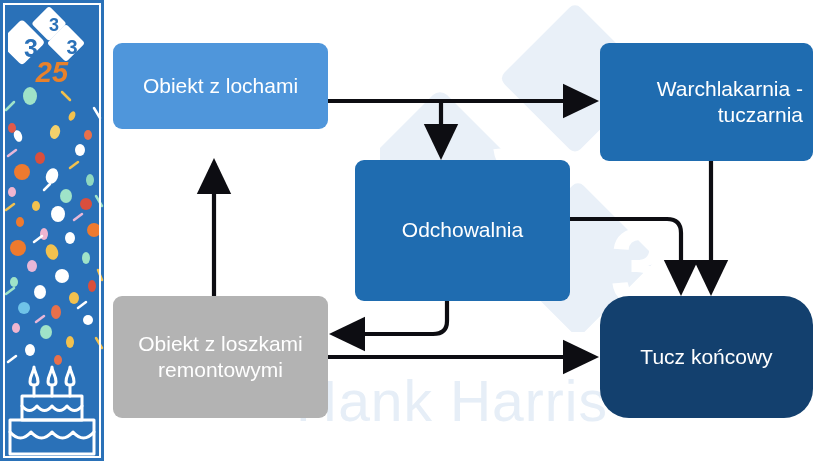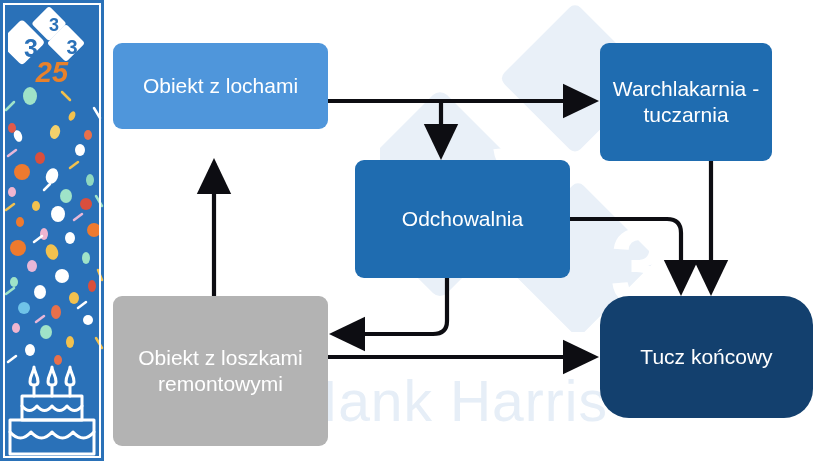--- a/index.html
+++ b/index.html
@@ -83,23 +83,23 @@
     text-align: center;
     color: #ffffff;
     font-size: 21px;
     line-height: 1.25;
     padding: 4px 10px;
     box-sizing: border-box;
   }
   .node-label { display: block; }
 
   #node-sows      { left: 113px; top: 43px;  width: 215px; height: 86px; background: #4f96db; align-items: center; }
-  #node-nursery   { left: 355px; top: 160px; width: 215px; height: 118px; background: #1f6cb0; }
-  #node-weaner    { left: 600px; top: 43px;  width: 172px; height: 118px; background: #1f6cb0; }
-  #node-gilts     { left: 113px; top: 296px; width: 215px; height: 150px; background: #b3b3b3; }
+  #node-nursery   { left: 355px; top: 160px; width: 215px; height: 141px; background: #1f6cb0; }
+  #node-weaner    { left: 600px; top: 43px;  width: 213px; height: 118px; background: #1f6cb0; text-align: right; }
+  #node-gilts     { left: 113px; top: 296px; width: 215px; height: 122px; background: #b3b3b3; }
   #node-finishing { left: 600px; top: 296px; width: 213px; height: 122px; background: #13406e; border-radius: 29px; }
 </style>
 </head>
 <body>
 
 <div id="stage">
 
   <svg id="watermark-logo" viewBox="0 0 330 340">
     <g fill="#e9f0f8">
       <g transform="translate(60,96) rotate(45)">

